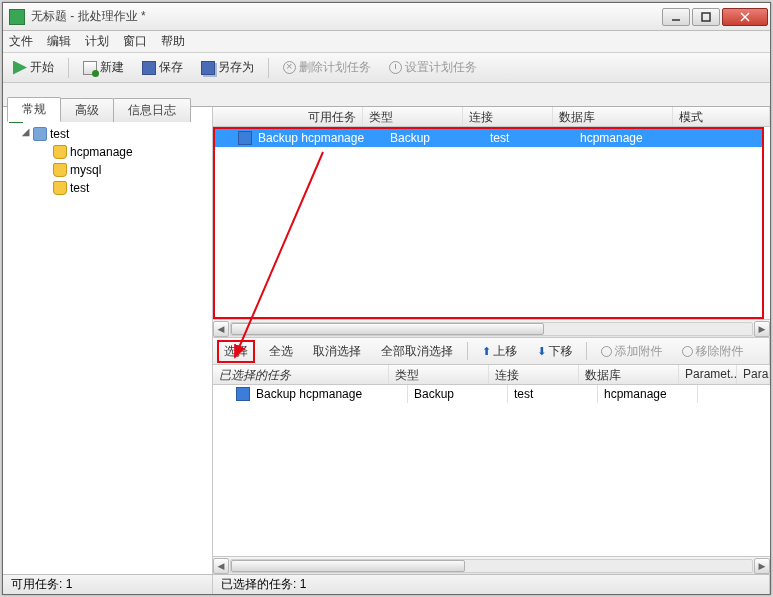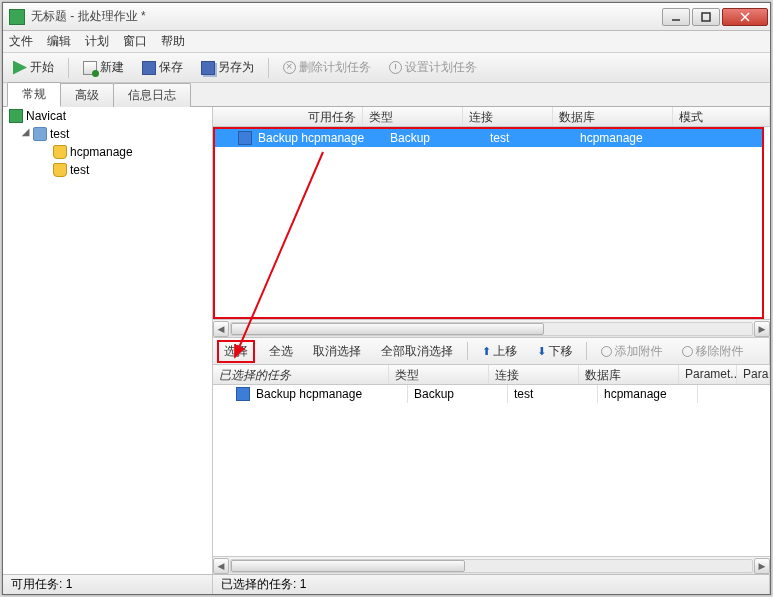--- a/index.html
+++ b/index.html
@@ -26,21 +26,21 @@
 .ticon.new { background: linear-gradient(#fff,#ddd); border:1px solid #888; position:relative;}
 .ticon.new:after{content:"";position:absolute;right:-3px;bottom:-3px;width:7px;height:7px;background:#2b8a2b;border-radius:50%;}
 .ticon.save { background: #4a6bb5; border:1px solid #33518f;}
 .ticon.saveas { background: #4a6bb5; border:1px solid #33518f; box-shadow: 2px 2px 0 #a8b8d8;}
 .ticon.clock { width:13px;height:13px;border:1.5px solid #9b9b9b;border-radius:50%;position:relative;}
 .ticon.clock:after{content:"";position:absolute;left:5px;top:2px;width:1px;height:5px;background:#9b9b9b;}
 .ticon.del { width:13px;height:13px;border:1.5px solid #9b9b9b;border-radius:50%;position:relative;}
 .ticon.del:after{content:"×";position:absolute;left:2px;top:-2px;color:#9b9b9b;font-size:11px;}
 
 .tabs { height: 24px; background:#f0f0f0; display:flex; align-items:flex-end; padding-left:4px; border-bottom:1px solid #b0b0b0;}
-.tab { padding: 3px 14px; background:#f0f0f0; border:1px solid #b0b0b0; border-bottom:none; margin-right:-1px; color:#444; border-radius:2px 2px 0 0; position:relative; top:1px; background:linear-gradient(#fafafa,#e7e7e7);}
+.tab { padding: 3px 14px; background:#f0f0f0; border:1px solid #b0b0b0; border-bottom:none; margin-right:-1px; color:#444; border-radius:2px 2px 0 0; position:relative; top:16px; background:linear-gradient(#fafafa,#e7e7e7);}
 .tab.active { background:#fff; border-bottom:1px solid #fff; z-index:2; }
 
 .body { flex:1; display:flex; background:#fff; min-height:0;}
 .sidebar { width: 210px; background:#fff; border-right:1px solid #c8c8c8; padding: 2px; overflow:auto;}
 .tree-row { display:flex; height:18px; gap:3px; padding-left: 4px;}
 .tree-row.lvl1 { padding-left: 16px;}
 .tree-row.lvl2 { padding-left: 48px;}
 .toggle { width:9px; height:9px; display:flex; align-items:center; justify-content:center; color:#666; font-size:10px; cursor:default;}
 .db-icon { width:14px; height:14px; background:#f7c842; border-radius:2px 2px 4px 4px; border:1px solid #c99a1a; }
 .conn-icon { width:14px; height:14px; background:#7aa7d9; border:1px solid #5a87b9; border-radius:2px;}
@@ -166,20 +166,24 @@
         <span class="toggle">◢</span>
         <span class="conn-icon"></span>
         <span>test</span>
       </div>
       <div class="tree-row lvl2">
         <span class="db-icon"></span>
         <span>hcpmanage</span>
       </div>
       <div class="tree-row lvl2">
         <span class="db-icon"></span>
+        <span>mysql</span>
+      </div>
+      <div class="tree-row lvl2">
+        <span class="db-icon"></span>
         <span>test</span>
       </div>
     </div>
 
     <div class="main" style="position:relative;">
 
       <div class="grid-head">
         <div class="col c1">可用任务</div>
         <div class="col c2">类型</div>
         <div class="col c3">连接</div>

